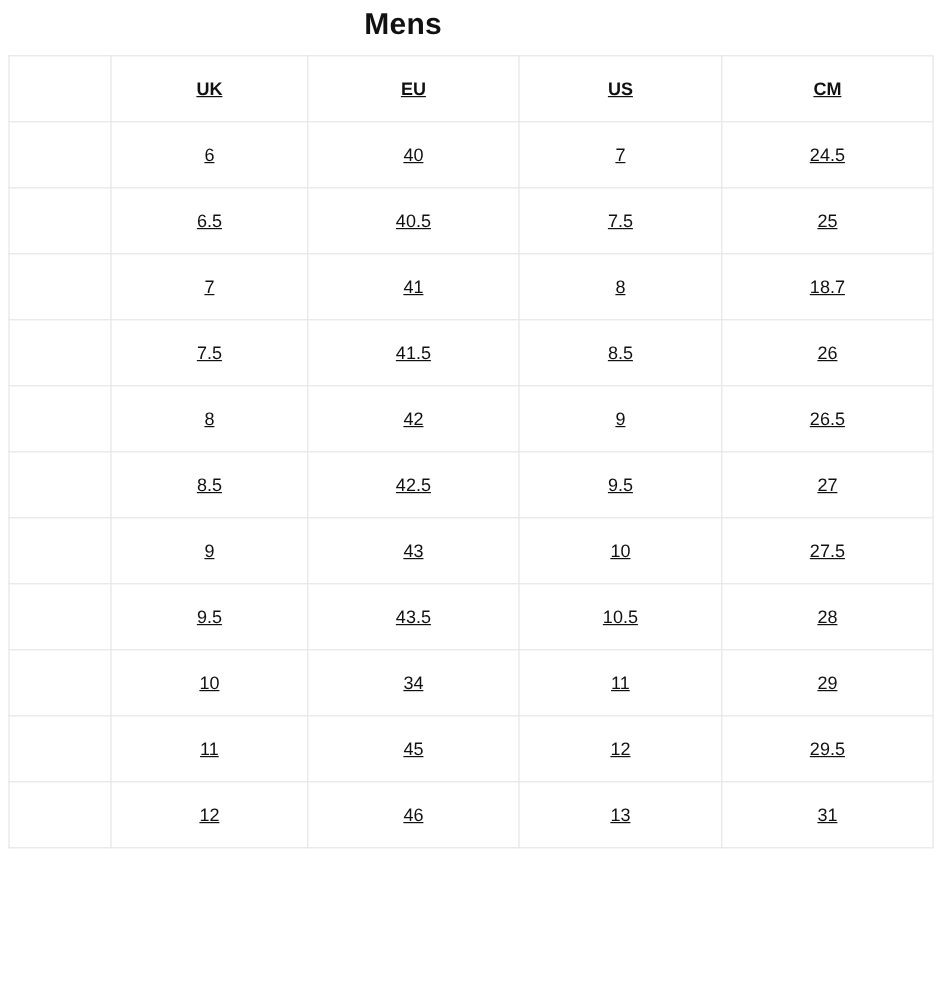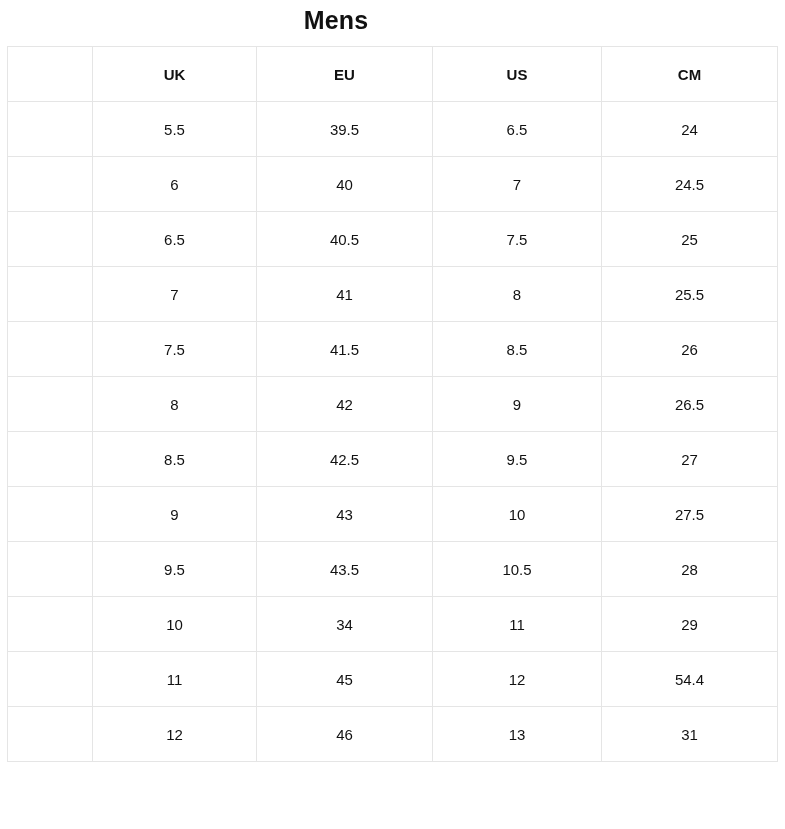--- a/index.html
+++ b/index.html
@@ -31,20 +31,21 @@
     font-weight: bold;
     letter-spacing: 0.2px;
     color: #111111;
     line-height: 32px;
   }
   .size-table-wrap {
     position: absolute;
     left: 7px;
     top: 46px;
     width: 770px;
+    text-decoration: underline;
   }
   table.size-table {
     border-collapse: collapse;
     table-layout: fixed;
     width: 770px;
     border: 1px solid #e5e5e5;
   }
   table.size-table col.c-blank { width: 85px; }
   table.size-table col.c-uk    { width: 164px; }
   table.size-table col.c-eu    { width: 176px; }
@@ -96,45 +97,38 @@
           <th class="blank-head"></th>
           <th>UK</th>
           <th>EU</th>
           <th>US</th>
           <th>CM</th>
         </tr>
       </thead>
       <tbody>
         <tr>
           <td class="blank-cell"></td>
-          <td>5.5</td>
-          <td>39.5</td>
-          <td>6.5</td>
-          <td>24</td>
-        </tr>
-        <tr>
-          <td class="blank-cell"></td>
           <td>6</td>
           <td>40</td>
           <td>7</td>
           <td>24.5</td>
         </tr>
         <tr>
           <td class="blank-cell"></td>
           <td>6.5</td>
           <td>40.5</td>
           <td>7.5</td>
           <td>25</td>
         </tr>
         <tr>
           <td class="blank-cell"></td>
           <td>7</td>
           <td>41</td>
           <td>8</td>
-          <td>25.5</td>
+          <td>18.7</td>
         </tr>
         <tr>
           <td class="blank-cell"></td>
           <td>7.5</td>
           <td>41.5</td>
           <td>8.5</td>
           <td>26</td>
         </tr>
         <tr>
           <td class="blank-cell"></td>
@@ -169,21 +163,21 @@
           <td>10</td>
           <td>34</td>
           <td>11</td>
           <td>29</td>
         </tr>
         <tr>
           <td class="blank-cell"></td>
           <td>11</td>
           <td>45</td>
           <td>12</td>
-          <td>54.4</td>
+          <td>29.5</td>
         </tr>
         <tr>
           <td class="blank-cell"></td>
           <td>12</td>
           <td>46</td>
           <td>13</td>
           <td>31</td>
         </tr>
       </tbody>
     </table>

